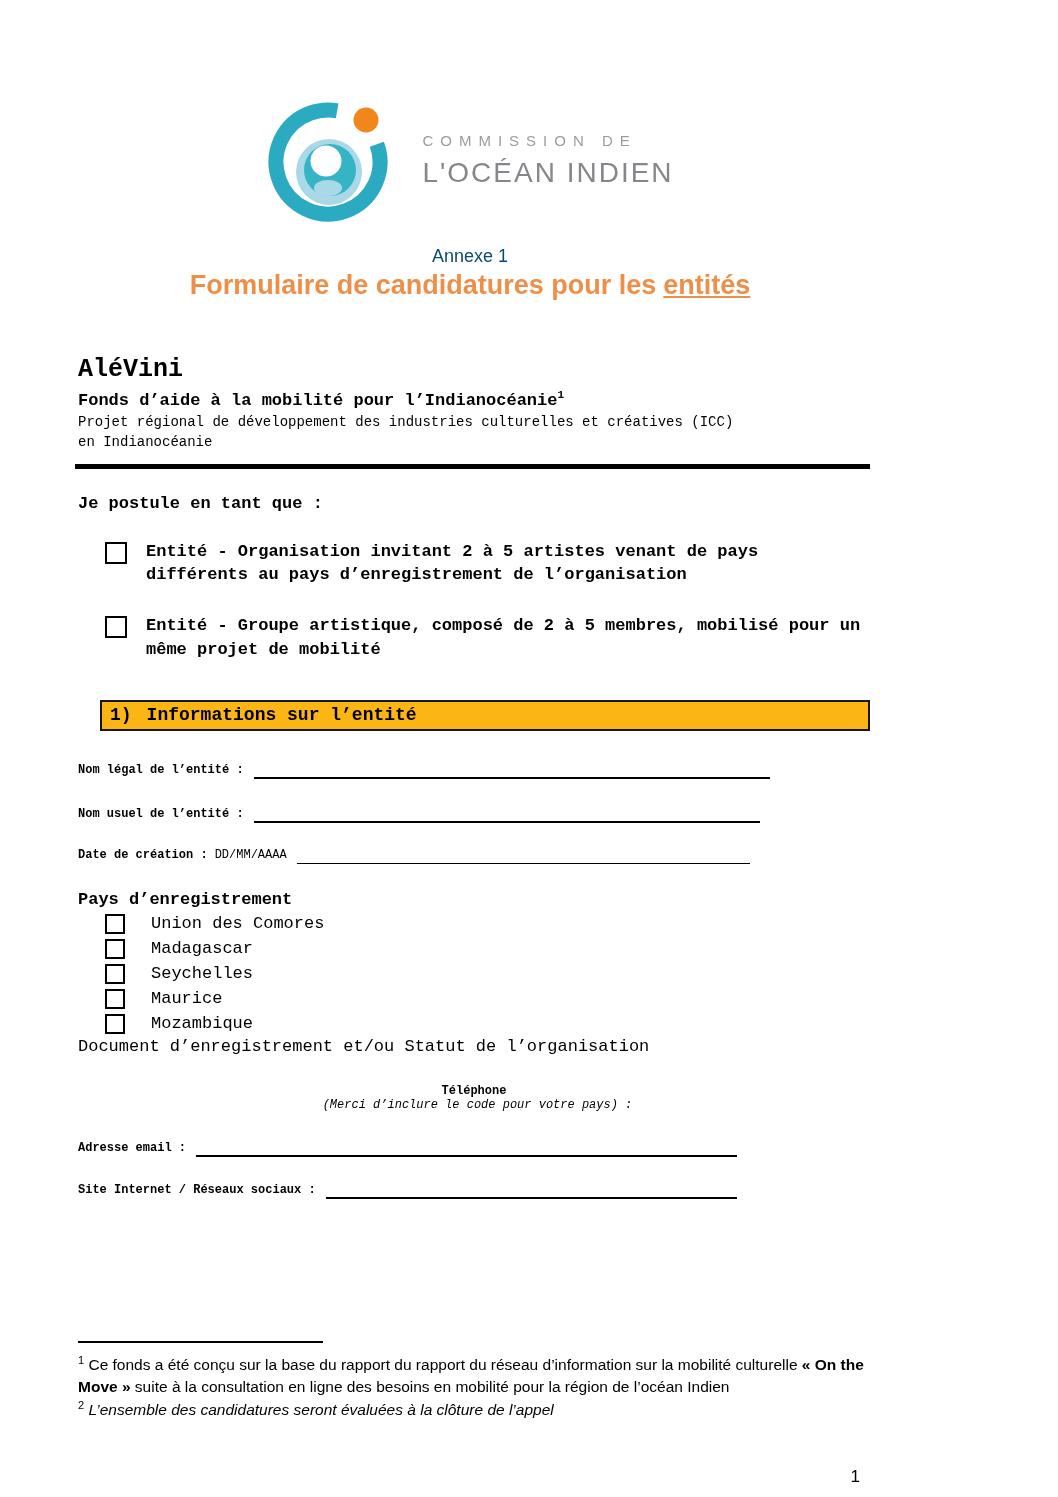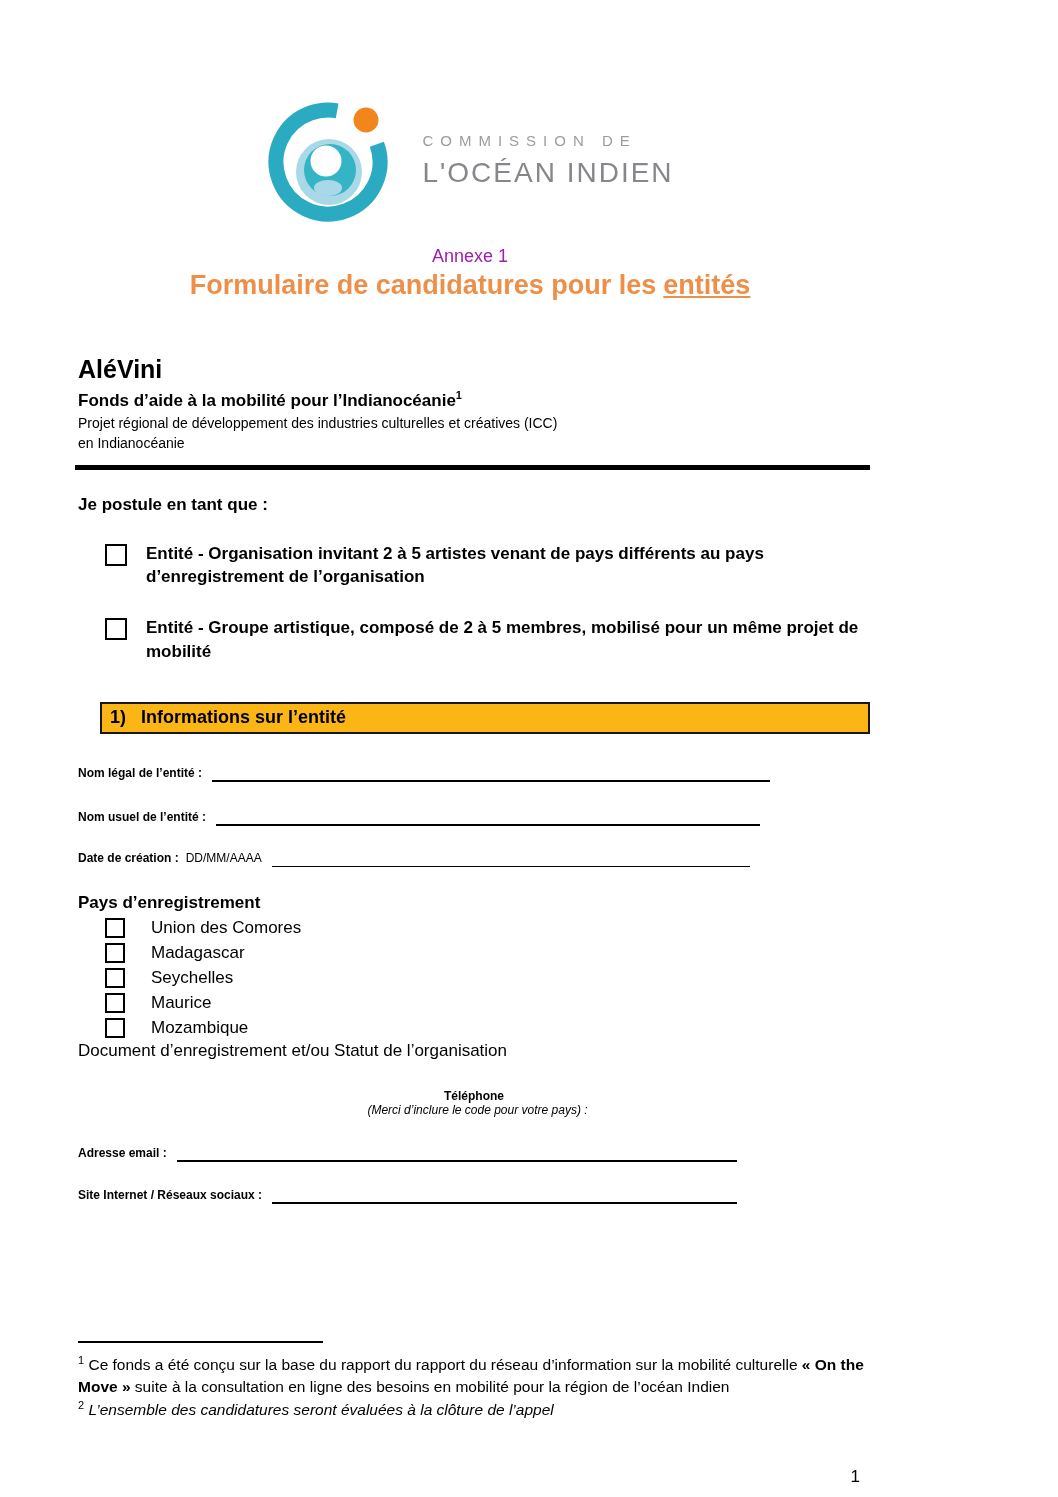--- a/index.html
+++ b/index.html
@@ -9,25 +9,25 @@
     background:#ffffff;
     font-family:"Liberation Sans", sans-serif;
     color:#000;
     overflow:hidden;
   }
   
   .logo-row { display:flex; justify-content:center; align-items:center; padding-top:98px; gap:26px; }
   .logo-text-line1 { font-size:15px; letter-spacing:7px; color:#9a9ca0; margin-bottom:8px; }
   .logo-text-line2 { font-size:28px; letter-spacing:2px; color:#85878b; }
   
-  .annexe { text-align:center; color:#a21caf; font-size:18px; margin-top:24px; }
+  .annexe { text-align:center; color:#0c4a6e; font-size:18px; margin-top:24px; }
   .title  { text-align:center; color:#ee8f49; font-size:27px; font-weight:bold; margin-top:3px; }
   .title-underline { text-decoration:underline; margin-left:7px; }
   
-  .content { padding:0 70px 0 78px; }
+  .content { padding:0 70px 0 78px;font-family:Liberation Mono, monospace; }
   .intro-block { margin-top:54px; }
   .program-name { font-size:25px; font-weight:bold; margin:0; }
   .fund-line { font-size:17px; font-weight:bold; margin-top:5px; }
   .project-line { font-size:14px; margin-top:4px; }
   .deadline-line { font-size:17px; margin-top:4px; }
   .deadline-value { font-weight:bold; margin-left:5px; }
   sup { font-size:11px; }
   .rule { border:none; border-top:5px solid #000; margin:14px 0 0 -3px; }
   .postule { font-weight:bold; font-size:17px; margin-top:25px; }
   

